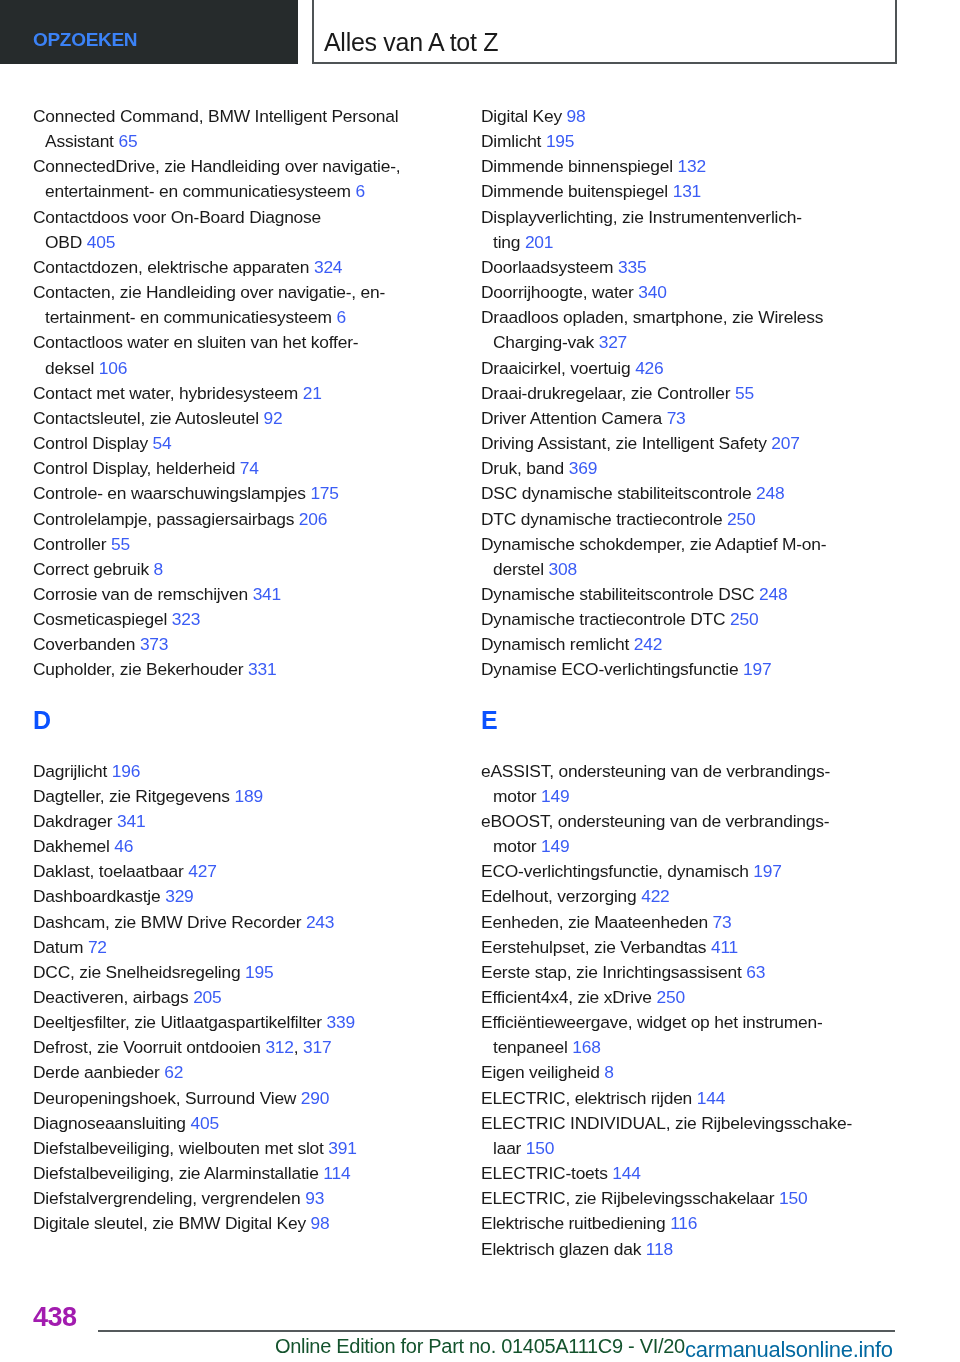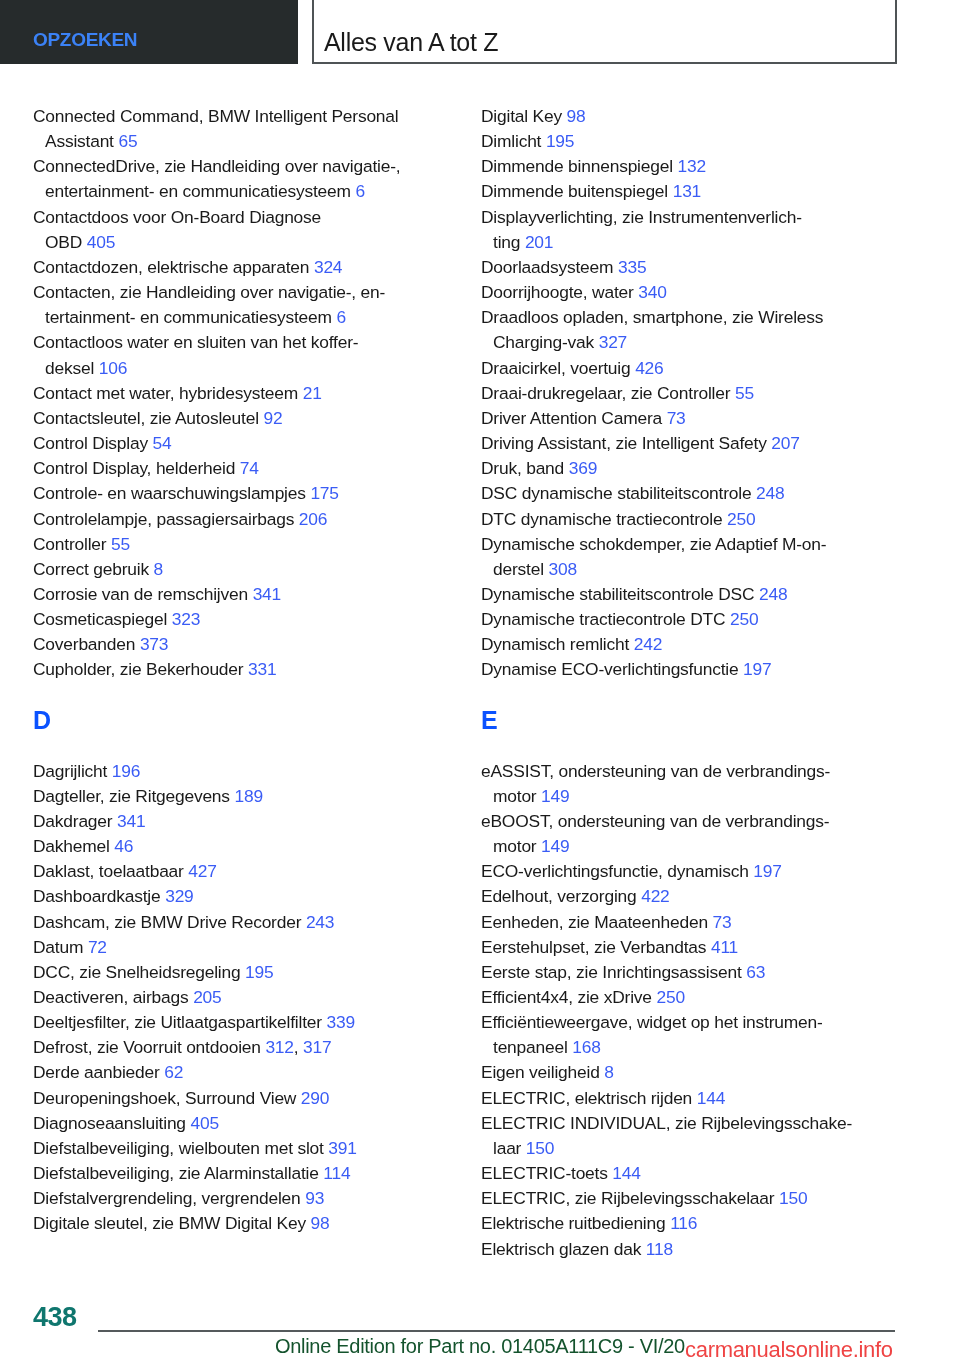--- a/index.html
+++ b/index.html
@@ -9,24 +9,24 @@
   .hdr-dark span { position:absolute; left:33px; top:29px; color:#3b82f6; font-weight:bold; font-size:19px; letter-spacing:-0.3px; }
   .hdr-box { position:absolute; left:312px; top:-2px; width:581px; height:64px; border:2px solid #4f5456; border-top:none; background:#fff; }
   .hdr-box span { position:absolute; left:10px; top:30px; font-size:25px; color:#1a1a1a; letter-spacing:-0.3px; }
   .col { position:absolute; top:104px; width:430px; }
   .col.left { left:33px; }
   .col.right { left:481px; }
   .entry { font-size:17.4px; line-height:25.15px; letter-spacing:-0.2px; white-space:nowrap; }
   .entry .cont { display:block; padding-left:12px; }
   .pg { color:#3a5cf5; }
   .letter { font-size:25px; font-weight:bold; color:#0b52ff; line-height:25px; margin-top:25px; margin-bottom:26px; height:25px; }
-  .pagenum { position:absolute; left:33px; top:1302px; font-size:27px; font-weight:bold; color:#0f766e; letter-spacing:-0.5px; }
+  .pagenum { position:absolute; left:33px; top:1302px; font-size:27px; font-weight:bold; color:#a21caf; letter-spacing:-0.5px; }
   .rule { position:absolute; left:98px; top:1330px; width:797px; height:2px; background:#555a5c; }
   .footer { position:absolute; left:275px; top:1335px; font-size:20px; color:#14532d; letter-spacing:-0.3px; white-space:nowrap; }
-  .wm { position:absolute; left:685px; top:1337px; font-size:22px; color:#ef4444; letter-spacing:-0.3px; white-space:nowrap;text-align:center; }
+  .wm { position:absolute; left:685px; top:1337px; font-size:22px; color:#0369a1; letter-spacing:-0.3px; white-space:nowrap;text-align:center; }
 </style>
 </head>
 <body>
 
 <div class="hdr-dark">
   <span>OPZOEKEN</span>
 </div>
 <div class="hdr-box">
   <span>Alles van A tot Z</span>
 </div>

